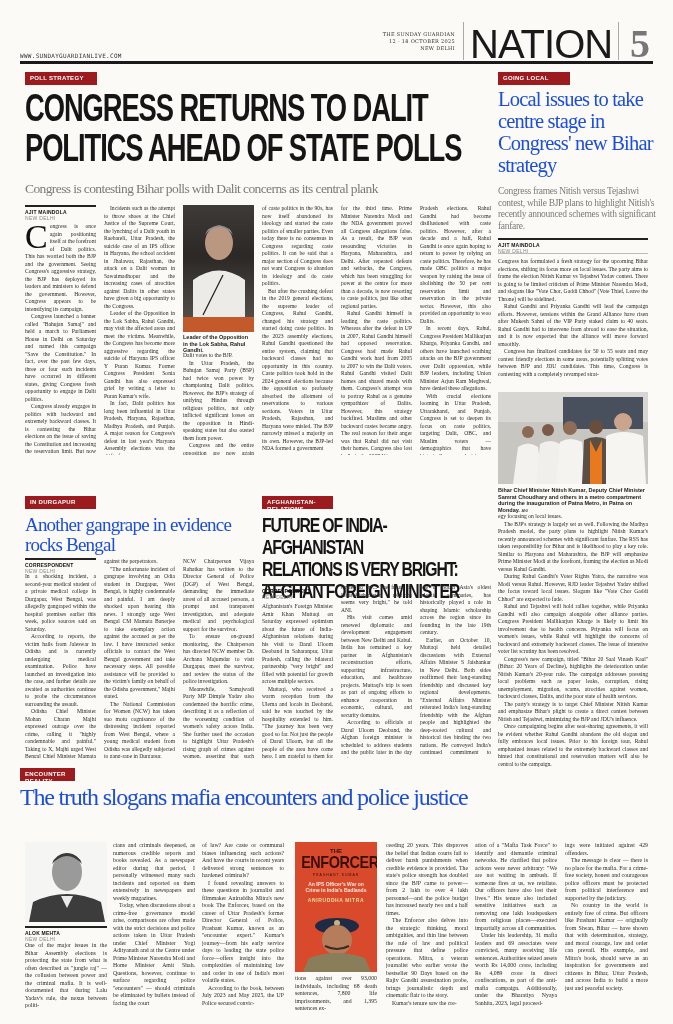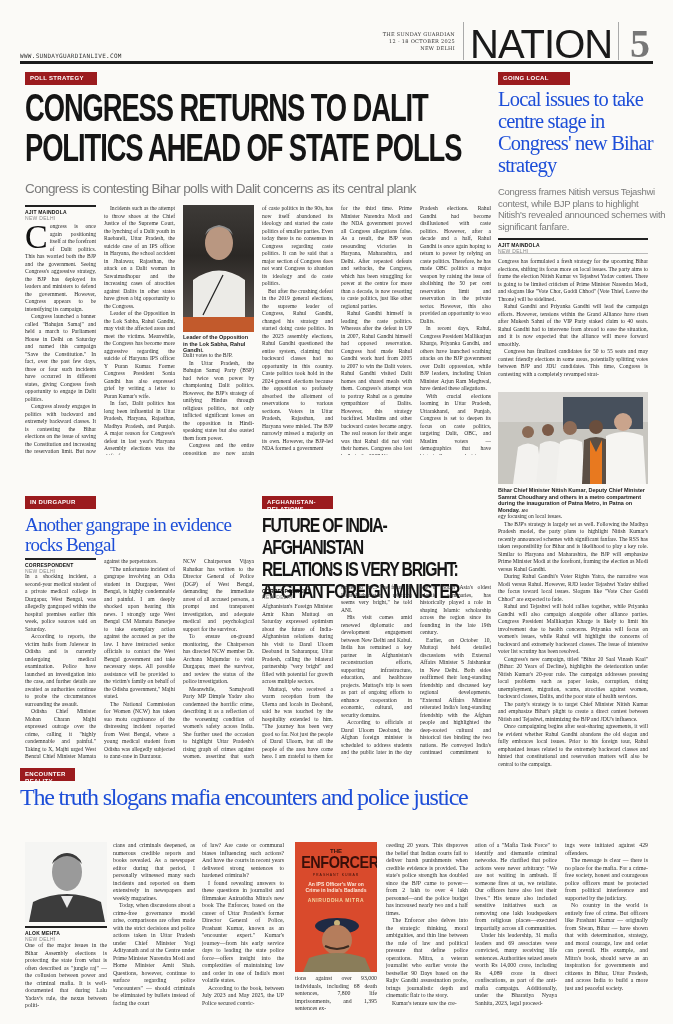--- a/index.html
+++ b/index.html
@@ -7,21 +7,21 @@
 .abs{position:absolute}
 .masthead-url{left:20px;top:52px;font-family:"DejaVu Sans Mono",monospace;font-size:6px;letter-spacing:.3px;color:#333}
 .masthead-pub{left:360px;top:31px;width:95px;text-align:right;font-family:"DejaVu Serif",serif;font-size:5px;line-height:7px;color:#333;letter-spacing:.3px;text-transform:uppercase}
 .masthead-divider{width:1px;background:#aaa}
 .masthead-section{left:470px;top:24px;font-family:Liberation Sans, sans-serif;font-size:40px;line-height:40px;color:#1a1a1a;letter-spacing:-1px}
 .masthead-page{left:630px;top:24px;font-family:"Liberation Serif",serif;font-size:40px;line-height:40px;color:#777;font-weight:bold}
 .masthead-rule{left:20px;top:61px;width:633px;height:3px;background:#1a1a1a}
 .kicker{background:#9b1b1e;color:#fff;font-family:"Liberation Sans",sans-serif;font-weight:bold;font-size:6px;letter-spacing:.3px;padding:3px 5px;text-transform:uppercase;height:13px;line-height:7px}
 .hd-cond{font-family:"Liberation Sans",sans-serif;font-weight:bold;color:#151515;text-transform:uppercase;letter-spacing:-1.5px;transform-origin:left top}
 .hd-serif{font-family:Liberation Serif, serif;color:#1d4ed8;letter-spacing:-.8px}
-.deck{font-family:Liberation Sans, sans-serif;color:#7b7b7b}
+.deck{font-family:Liberation Serif, serif;color:#7b7b7b}
 .byline{border-top:2px solid #222;padding-top:2px}
 .byline .name{font-family:"Liberation Sans",sans-serif;font-weight:bold;font-size:5px;color:#111;letter-spacing:.2px;text-transform:uppercase}
 .byline .place{font-family:"Liberation Sans",sans-serif;font-size:5px;color:#888;letter-spacing:.3px;text-transform:uppercase}
 .col{font-family:"Liberation Serif",serif;font-size:5.6px;line-height:7.5px;color:#2a2a2a;text-align:justify;overflow:hidden}
 .col p{text-indent:6px}
 .col p.first{text-indent:0}
 .dropcap{float:left;font-family:"Liberation Serif",serif;font-size:34px;line-height:26px;margin:1px 2px 0 0;color:#111}
 .caption{font-family:"Liberation Sans",sans-serif;font-weight:bold;font-size:5.5px;line-height:6.5px;color:#222}
 .photo{overflow:hidden}
 .hr{height:1px;background:#bbb}
@@ -88,21 +88,21 @@
   <p>Rahul Gandhi himself is leading the caste politics. Whereas after the defeat in UP in 2007, Rahul Gandhi himself had opposed reservation. Congress had made Rahul Gandhi work hard from 2005 to 2007 to win the Dalit voters. Rahul Gandhi visited Dalit homes and shared meals with them. Congress's attempt was to portray Rahul as a genuine sympathizer of Dalits. However, this strategy backfired. Muslims and other backward castes became angry. The real reason for their anger was that Rahul did not visit their homes. Congress also lost badly in the 2007 Uttar</p>
 </div>
 <div class="abs col" style="left:420px;top:205px;width:71px;height:250px">
   <p class="first">Pradesh elections. Rahul Gandhi had become disillusioned with caste politics. However, after a decade and a half, Rahul Gandhi is once again hoping to return to power by relying on caste politics. Therefore, he has made OBC politics a major weapon by raising the issue of abolishing the 50 per cent reservation limit and reservation in the private sector. However, this also provided an opportunity to woo Dalits.</p>
   <p>In recent days, Rahul, Congress President Mallikarjun Kharge, Priyanka Gandhi, and others have launched scathing attacks on the BJP government over Dalit oppression, while BJP leaders, including Union Minister Arjun Ram Meghwal, have denied these allegations.</p>
   <p>With crucial elections looming in Uttar Pradesh, Uttarakhand, and Punjab, Congress is set to deepen its focus on caste politics, targeting Dalit, OBC, and Muslim voters — demographics that have historically proven decisive.</p>
 </div>
 
 <div class="abs kicker" style="left:498px;top:72px;width:72px">GOING LOCAL</div>
 <div class="abs hd-serif" style="left:498px;top:88px;width:170px;font-size:20.5px;line-height:22px">Local issues to take centre stage in Congress' new Bihar strategy</div>
-<div class="abs deck" style="left:498px;top:186px;width:168px;font-size:9.5px;line-height:11.5px;letter-spacing:-.3px">Congress frames Nitish versus Tejashwi contest, while BJP plans to highlight Nitish's revealed announced schemes with significant fanfare.</div>
+<div class="abs deck" style="left:498px;top:186px;width:168px;font-size:9.5px;line-height:11.5px;letter-spacing:-.3px">Congress frames Nitish versus Tejashwi contest, while BJP plans to highlight Nitish's recently announced schemes with significant fanfare.</div>
 <div class="abs byline" style="left:498px;top:238px;width:150px">
   <div class="name">AJIT MAINDOLA</div>
   <div class="place">NEW DELHI</div>
 </div>
 <div class="abs hr" style="left:498px;top:253px;width:150px"></div>
 <div class="abs col" style="left:498px;top:258px;width:150px;height:138px">
   <p class="first">Congress has formulated a fresh strategy for the upcoming Bihar elections, shifting its focus more on local issues. The party aims to frame the election Nitish Kumar vs Tejashwi Yadav contest. There is going to be limited criticism of Prime Minister Narendra Modi, and slogans like "Vote Chor, Gaddi Chhod" (Vote Thief, Leave the Throne) will be sidelined.</p>
   <p>Rahul Gandhi and Priyanka Gandhi will lead the campaign efforts. However, tensions within the Grand Alliance have risen after Mukesh Sahni of the VIP Party staked claim to 40 seats. Rahul Gandhi had to intervene from abroad to ease the situation, and it is now expected that the alliance will move forward smoothly.</p>
   <p>Congress has finalized candidates for 50 to 55 seats and may contest friendly elections in some areas, potentially splitting votes between BJP and JDU candidates. This time, Congress is contesting with a completely revamped strat-</p>
 </div>

